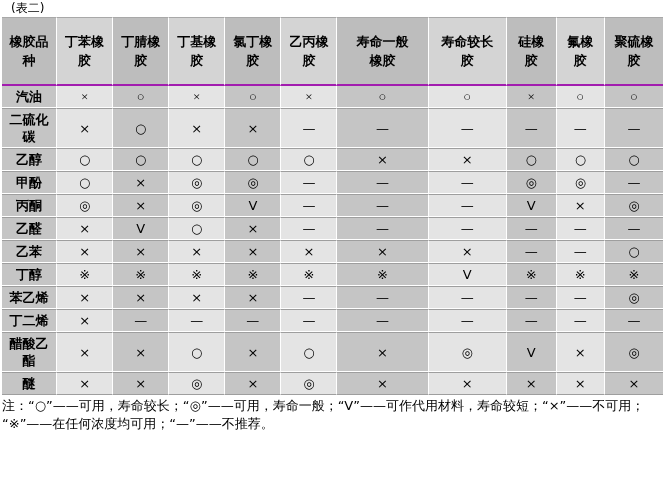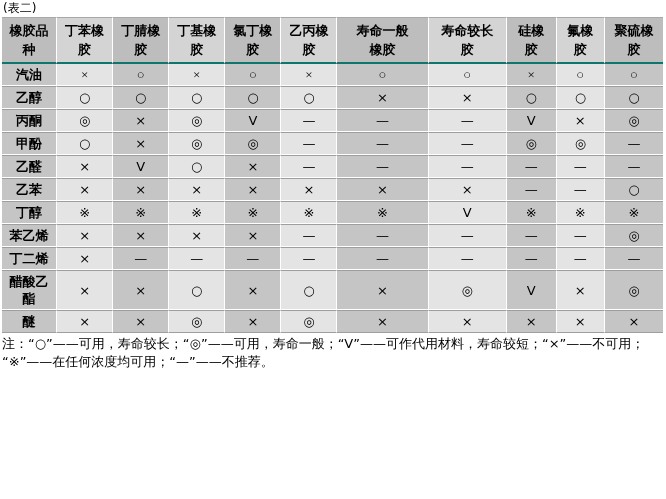--- a/index.html
+++ b/index.html
@@ -1,42 +1,42 @@
 <!DOCTYPE html>
 <html><head>
 <meta charset="utf-8">
 <style>
   html,body{margin:0;padding:0;}
   body{
     width:666px;height:499px;overflow:hidden;background:#ffffff;color:#000;
     font-family:"DejaVu Sans",sans-serif;
   }
   .caption{
-    font-size:12px;line-height:14px;margin:1px 0 2px 3px;
+    font-size:12px;line-height:14px;margin:1px 0 2px 11px;
   }
   table{
     border-collapse:separate;border-spacing:0;table-layout:fixed;
     width:661px;margin-left:2px;
   }
   colgroup col:nth-child(1){width:55px;}
   colgroup col:nth-child(2),colgroup col:nth-child(3),colgroup col:nth-child(4),
   colgroup col:nth-child(5),colgroup col:nth-child(6){width:56px;}
   colgroup col:nth-child(7){width:91px;}
   colgroup col:nth-child(8){width:78px;}
   colgroup col:nth-child(9){width:50px;}
   colgroup col:nth-child(10){width:48px;}
   colgroup col:nth-child(11){width:58px;}
   th,td{
     text-align:center;vertical-align:middle;white-space:pre-line;
     border-right:1px solid #ffffff;overflow:hidden;
   }
   th:last-child,td:last-child{border-right:none;}
   thead th{
-    font-size:13px;font-weight:bold;line-height:19px;padding:3px 1px;
-    border-top:1px solid #a8a8a8;border-bottom:2px solid #0f766e;
+    font-size:13px;font-weight:bold;line-height:19px;padding:14px 1px;
+    border-top:1px solid #a8a8a8;border-bottom:2px solid #a21caf;
   }
   tbody td{
     font-size:13px;line-height:17px;padding:2px 1px;
     border-top:1px solid #9e9e9e;border-bottom:1px solid #ffffff;
   }
   tbody tr:first-child td{border-top:none;font-family:Liberation Serif, serif;}
   tbody tr:last-child td{border-bottom:1px solid #9e9e9e;}
   tbody td:first-child{font-weight:bold;}
   
   thead th:nth-child(odd){background:#bdbdbd;}
@@ -101,57 +101,71 @@
         <td>×</td>
         <td>○</td>
         <td>×</td>
         <td>○</td>
         <td>○</td>
         <td>×</td>
         <td>○</td>
         <td>○</td>
       </tr>
       <tr>
+        <td>二硫化
+碳</td>
+        <td>×</td>
+        <td>○</td>
+        <td>×</td>
+        <td>×</td>
+        <td>—</td>
+        <td>—</td>
+        <td>—</td>
+        <td>—</td>
+        <td>—</td>
+        <td>—</td>
+      </tr>
+      <tr>
         <td>乙醇</td>
         <td>○</td>
         <td>○</td>
         <td>○</td>
         <td>○</td>
         <td>○</td>
         <td>×</td>
         <td>×</td>
         <td>○</td>
         <td>○</td>
         <td>○</td>
       </tr>
       <tr>
+        <td>甲酚</td>
+        <td>○</td>
+        <td>×</td>
+        <td>◎</td>
+        <td>◎</td>
+        <td>—</td>
+        <td>—</td>
+        <td>—</td>
+        <td>◎</td>
+        <td>◎</td>
+        <td>—</td>
+      </tr>
+      <tr>
         <td>丙酮</td>
         <td>◎</td>
         <td>×</td>
         <td>◎</td>
         <td>V</td>
         <td>—</td>
         <td>—</td>
         <td>—</td>
         <td>V</td>
         <td>×</td>
         <td>◎</td>
-      </tr>
-      <tr>
-        <td>甲酚</td>
-        <td>○</td>
-        <td>×</td>
-        <td>◎</td>
-        <td>◎</td>
-        <td>—</td>
-        <td>—</td>
-        <td>—</td>
-        <td>◎</td>
-        <td>◎</td>
-        <td>—</td>
       </tr>
       <tr>
         <td>乙醛</td>
         <td>×</td>
         <td>V</td>
         <td>○</td>
         <td>×</td>
         <td>—</td>
         <td>—</td>
         <td>—</td>

